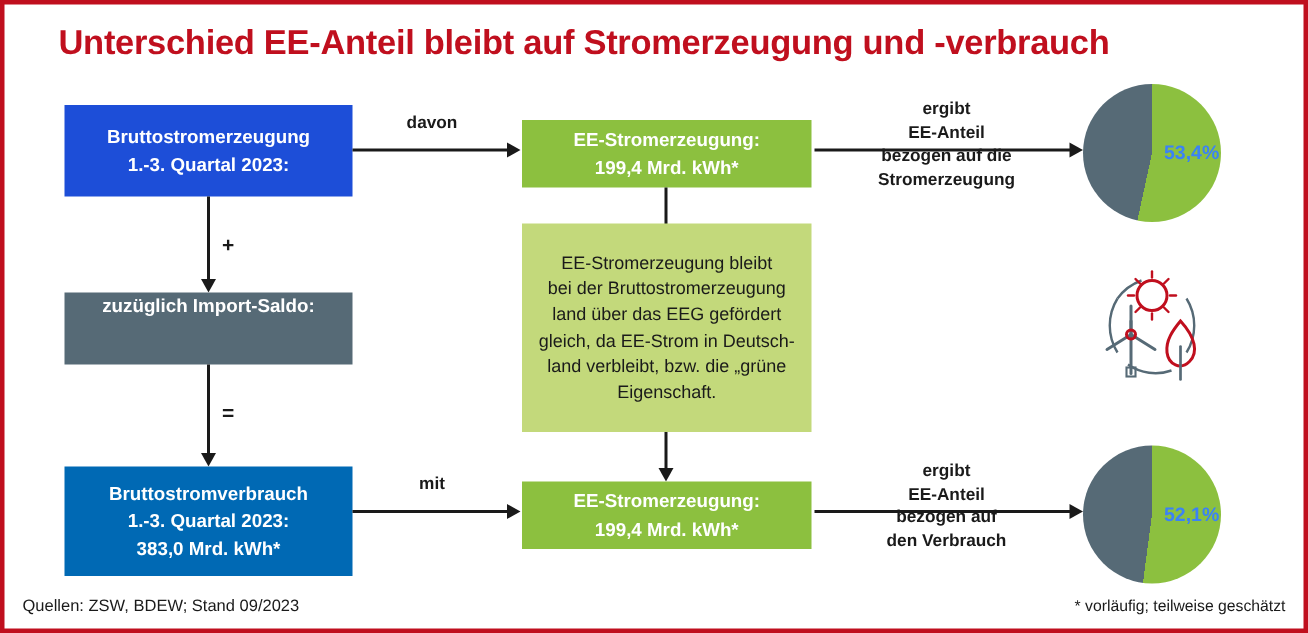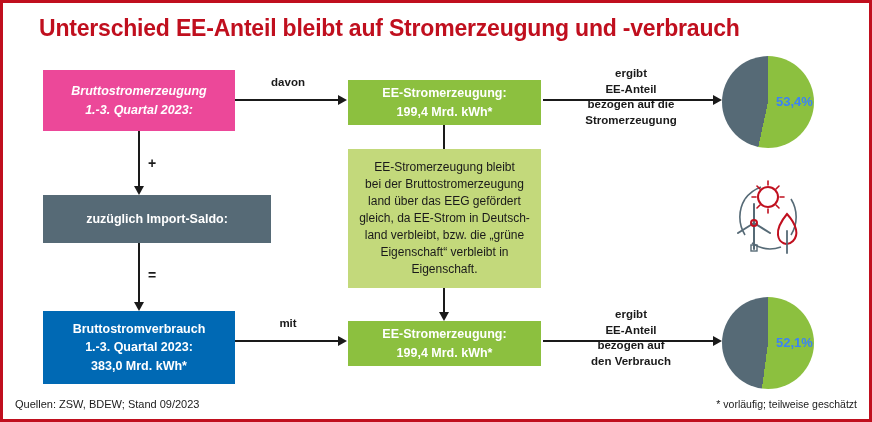--- a/index.html
+++ b/index.html
@@ -40,21 +40,21 @@
     align-items: center;
     justify-content: center;
     text-align: center;
     font-size: 12.5px;
     font-weight: bold;
     line-height: 1.45;
     color: #ffffff;
   }
   .box .line { display: block; }
 
-  .box-red   { background: #ec4899; font-style: italic; }
+  .box-red   { background: #1d4ed8; }
   .box-gray  { background: #566A76; }
   .box-blue  { background: #0069B4; }
   .box-green { background: #8CC03F; }
 
   .note-box {
     position: absolute;
     box-sizing: border-box;
     background: #C3D97B;
     color: #1A1A1A;
     font-size: 12px;
@@ -149,21 +149,21 @@
 
   <div class="box box-red" style="left:40px; top:67px; width:192px; height:61px;">
     <span class="line">Bruttostromerzeugung</span>
     <span class="line">1.-3. Quartal 2023:</span>
   </div>
 
   <div class="conn conn-v" style="left:135px; top:128px; height:57px;"></div>
   <div class="arrow-down" style="left:131px; top:183px;"></div>
   <div class="op-label" style="left:145px; top:152px;">+</div>
 
-  <div class="box box-gray" style="left:40px; top:192px; width:228px; height:48px;">
+  <div class="box box-gray" style="left:40px; top:192px; width:192px; height:48px;justify-content:space-between;">
     <span class="line">zuzüglich Import-Saldo:</span>
   </div>
 
   <div class="conn conn-v" style="left:135px; top:240px; height:61px;"></div>
   <div class="arrow-down" style="left:131px; top:299px;"></div>
   <div class="op-label" style="left:145px; top:264px;">=</div>
 
   <div class="box box-blue" style="left:40px; top:308px; width:192px; height:73px;">
     <span class="line">Bruttostromverbrauch</span>
     <span class="line">1.-3. Quartal 2023:</span>
@@ -181,21 +181,20 @@
 
   <div class="conn conn-v" style="left:440px; top:122px; height:25px;"></div>
 
   <div class="note-box" style="left:345px; top:146px; width:193px; height:139px;">
     <div>
       <span>EE-Stromerzeugung bleibt</span>
       <span>bei der Bruttostromerzeugung</span>
       <span>land über das EEG gefördert</span>
       <span>gleich, da EE-Strom in Deutsch-</span>
       <span>land verbleibt, bzw. die „grüne</span>
-      <span>Eigenschaft“ verbleibt in</span>
       <span>Eigenschaft.</span>
     </div>
   </div>
 
   <div class="conn conn-v" style="left:440px; top:285px; height:26px;"></div>
   <div class="arrow-down" style="left:436px; top:309px;"></div>
 
   <div class="conn conn-h" style="left:232px; top:337px; width:104px;"></div>
   <div class="arrow-right" style="left:335px; top:333px;"></div>
   <div class="conn-label" style="left:240px; top:313px; width:90px;">mit</div>

